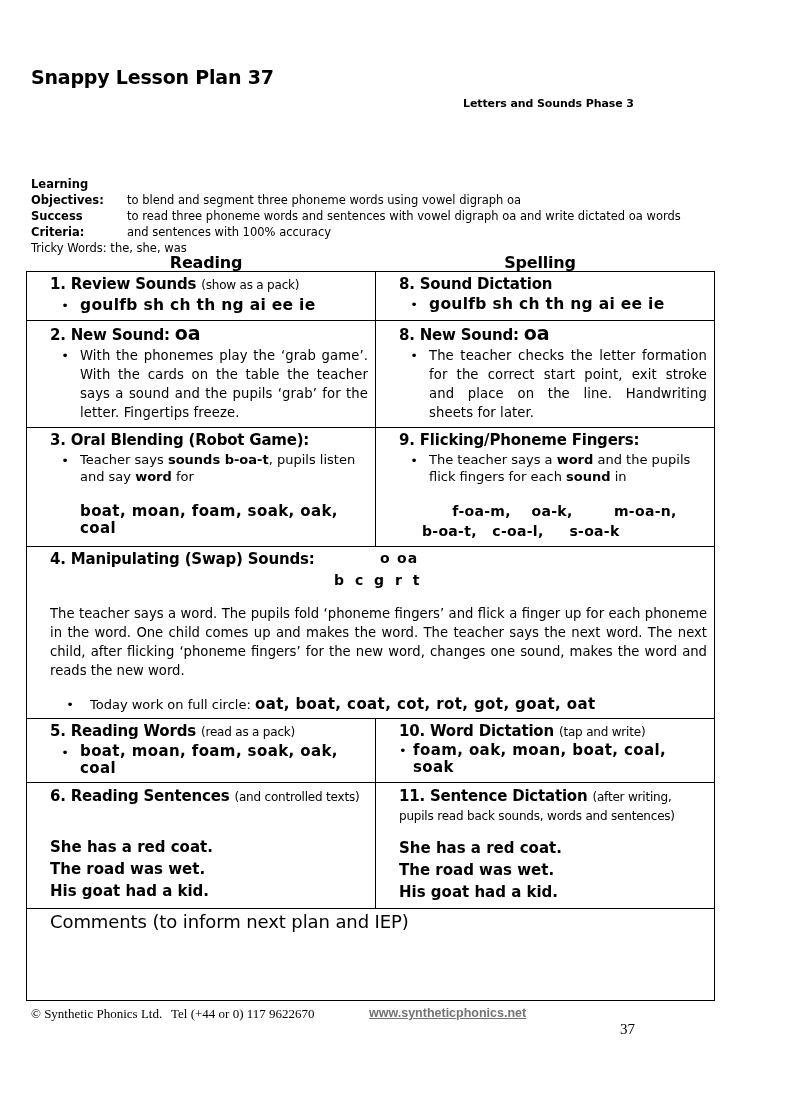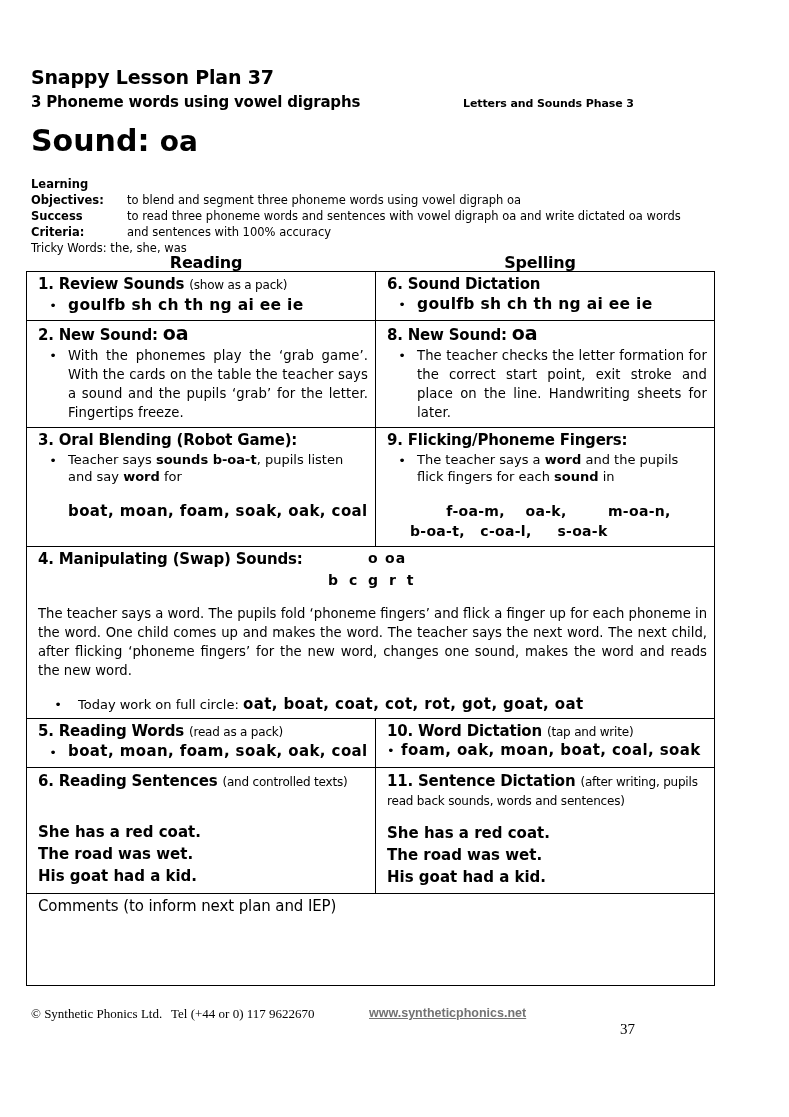--- a/index.html
+++ b/index.html
@@ -123,21 +123,21 @@
     position: absolute;
     left: 26px;
     top: 271px;
     width: 688px;
     border-collapse: collapse;
     table-layout: fixed;
   }
   .tbl td {
     border: 1.6px solid #000;
     vertical-align: top;
-    padding: 4px 7px 5px 11px;
+    padding: 4px 7px 5px 23px;
     font-size: 13px;
     line-height: 17px;
   }
   .c-left { width: 349px; }
   .c-right { width: 339px; }
 
   .sec-title {
     font-size: 15px;
     font-weight: bold;
     letter-spacing: -0.2px;
@@ -205,21 +205,21 @@
   .r4-swap {
     position: absolute;
     left: 330px;
     top: -1px;
     font-size: 14px;
     font-weight: bold;
     letter-spacing: 1.2px;
   }
   .r4-swap2 {
     position: absolute;
-    left: 290px;
+    left: 284px;
     top: 21px;
     font-size: 14px;
     font-weight: bold;
     letter-spacing: 3px;
   }
   .r4-para {
     margin-top: 33px;
     text-align: justify;
     text-align-last: left;
     font-size: 13.2px;
@@ -255,21 +255,21 @@
     font-weight: bold;
     letter-spacing: -0.2px;
     line-height: 18px;
   }
   .sec-title-wrap .paren {
     font-weight: normal;
     font-size: 12px;
   }
   .comments-cell { height: 82px; }
   .comments-title {
-    font-size: 15px;
+    font-size: 18px;
     letter-spacing: -0.1px;
   }
 
   .bullet-tight {
     display: flex;
     margin-top: 1px;
   }
   .bullet-tight .bdot {
     width: 14px;
     flex: 0 0 14px;
@@ -314,26 +314,21 @@
   }
 </style>
 </head>
 <body>
 
 <div class="page">
 
   <div class="hdr">
     <div class="hdr-row1">
       <div class="title-left">Snappy Lesson Plan 37</div>
-      <div class="sub-left">3 Phoneme words using vowel digraphs</div>
       <div class="sub-right">Letters and Sounds Phase 3</div>
-      <div class="sound-line">
-        <span>Sound:</span>
-        <span class="sv">oa</span>
-      </div>
     </div>
   </div>
 
   <div class="obj">
     <div class="obj-row">
       <span class="obj-lab obj-lo-lab">Learning Objectives:</span><span>to blend and segment three phoneme words using vowel digraph oa</span>
     </div>
     <div class="obj-row obj-sc-wrap">
       <span class="obj-lab obj-sc-lab">Success Criteria:</span>
         <span class="obj-sc-text">to read three phoneme words and sentences with vowel digraph oa and write dictated oa words and sentences with 100% accuracy</span>
@@ -357,21 +352,21 @@
           <span>1. Review Sounds</span>
           <span class="paren">(show as a pack)</span>
         </div>
         <div class="bullet-line">
           <span class="bdot">•</span>
           <span class="btxt sounds-pack">goulfb sh ch th ng ai ee ie</span>
         </div>
       </td>
       <td>
         <div class="sec-title">
-          <span>6. Sound Dictation</span>
+          <span>8. Sound Dictation</span>
         </div>
         <div class="bullet-line">
           <span class="bdot">•</span>
           <span class="btxt sounds-pack">goulfb sh ch th ng ai ee ie</span>
         </div>
       </td>
     </tr>
 
     <tr>
       <td>

